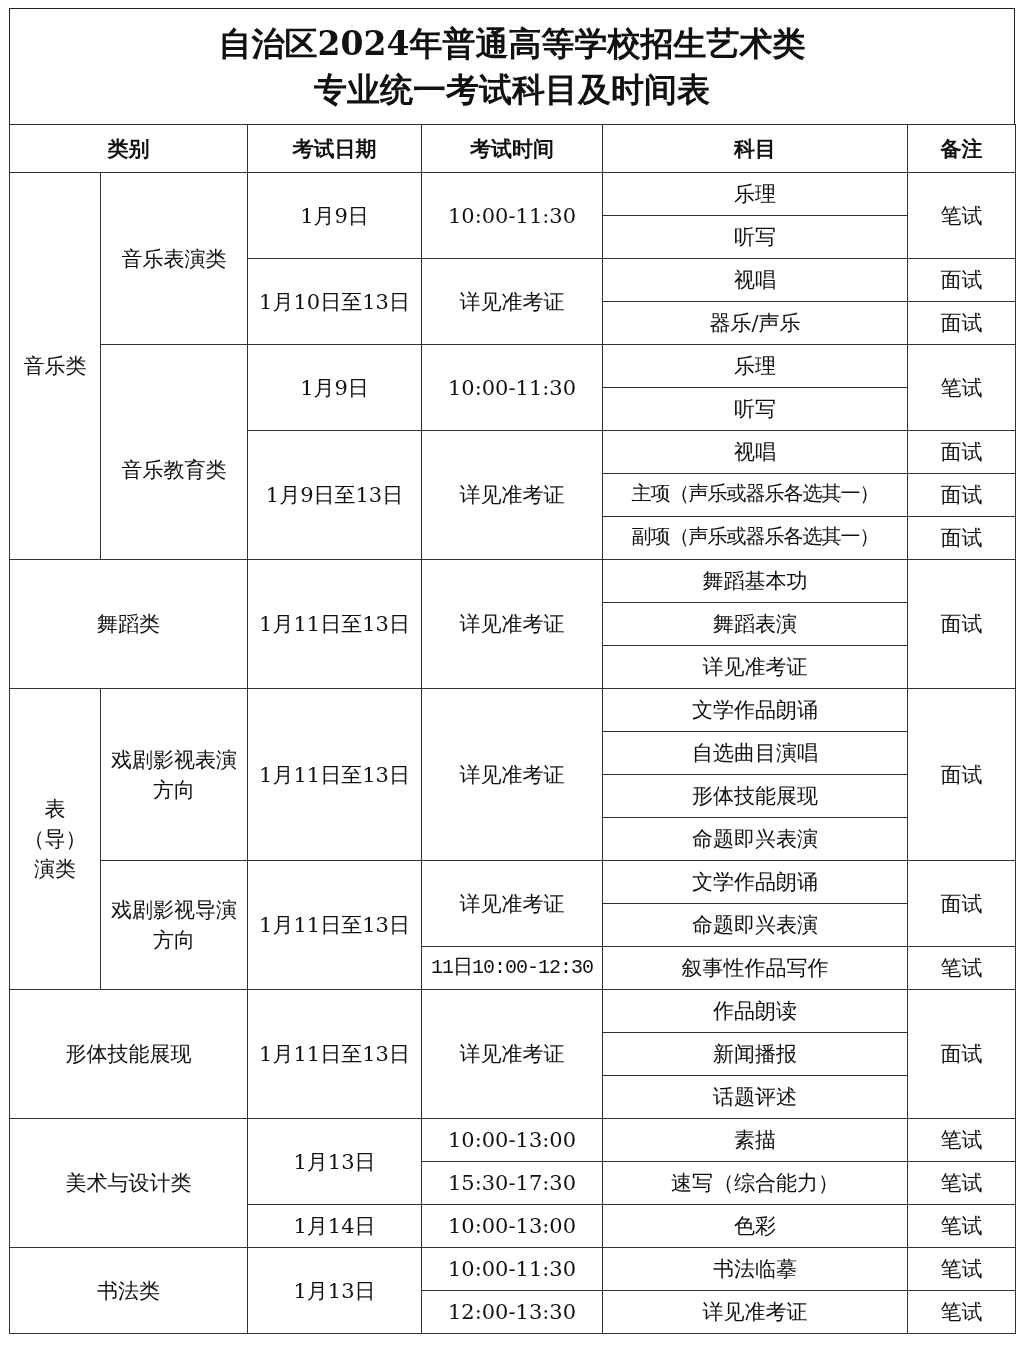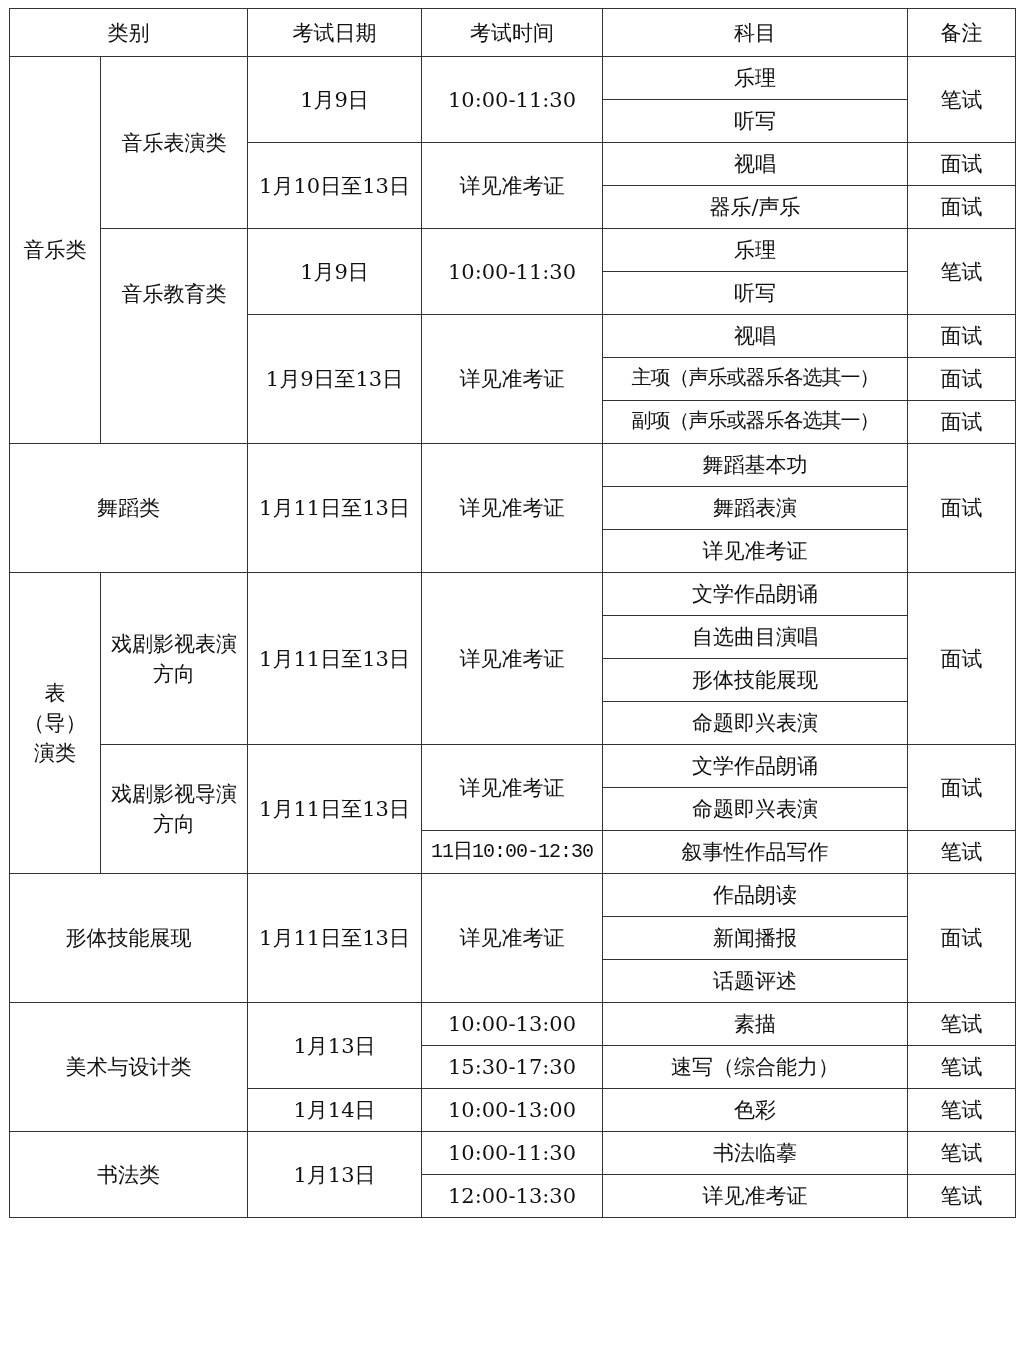--- a/index.html
+++ b/index.html
@@ -2,29 +2,33 @@
 <html><head>
 <meta charset="utf-8">
 <style>
   html,body{margin:0;padding:0;background:#fff;}
   body{width:1024px;height:1351px;overflow:hidden;font-family:"DejaVu Serif","Liberation Serif",serif;color:#111;}
   .wrap{position:absolute;left:9px;top:8px;width:1006px;}
   .title-box{border:1.5px solid #222;border-bottom:none;height:115px;display:flex;flex-direction:column;align-items:center;justify-content:center;}
   .title-line{font-size:33px;font-weight:bold;line-height:46px;letter-spacing:0px;font-family:"DejaVu Serif","Liberation Serif",serif;}
   table{border-collapse:collapse;width:1006px;table-layout:fixed;}
   td,th{border:1.5px solid #333;text-align:center;vertical-align:middle;padding:0;font-size:21px;font-weight:normal;line-height:30px;}
-  th{height:47px;font-weight:normal;font-size:21px;}
+  th{height:47px;font-weight:bold;font-size:21px;}
   tr.r td{height:42px;}
   .narrow{font-size:20px;letter-spacing:-1px;font-family:Liberation Mono, monospace;}
   .vtext{line-height:30px;}
 </style>
 </head>
 <body>
 
 <div class="wrap">
+  <div class="title-box">
+    <div class="title-line">自治区2024年普通高等学校招生艺术类</div>
+    <div class="title-line">专业统一考试科目及时间表</div>
+  </div>
   <table>
     <colgroup>
       <col style="width:91px">
         <col style="width:147px">
         <col style="width:174px">
         <col style="width:181px">
         <col style="width:305px">
         <col style="width:108px">
     </colgroup>
     <tbody>
@@ -52,21 +56,21 @@
       <td rowspan="2">详见准考证</td>
       <td>视唱</td>
       <td>面试</td>
     </tr>
     <tr class="r">
       <td>器乐/声乐</td>
       <td>面试</td>
     </tr>
 
     <tr class="r">
-      <td rowspan="5" style="vertical-align:top;padding-top:50px;">音乐教育类</td>
+      <td rowspan="5" style="vertical-align:top;padding-top:110px;">音乐教育类</td>
       <td rowspan="2">1月9日</td>
       <td rowspan="2">10:00-11:30</td>
       <td>乐理</td>
       <td rowspan="2">笔试</td>
     </tr>
     <tr class="r">
       <td>听写</td>
     </tr>
     <tr class="r">
       <td rowspan="3">1月9日至13日</td>

